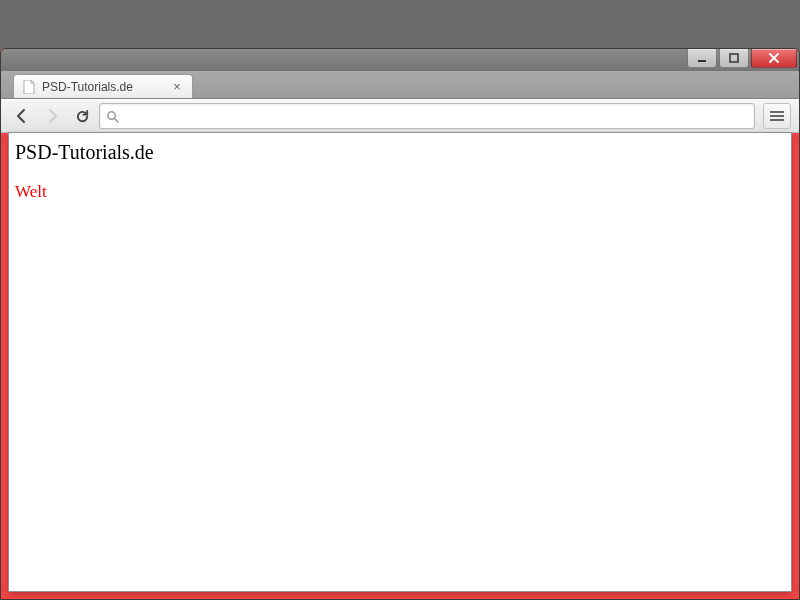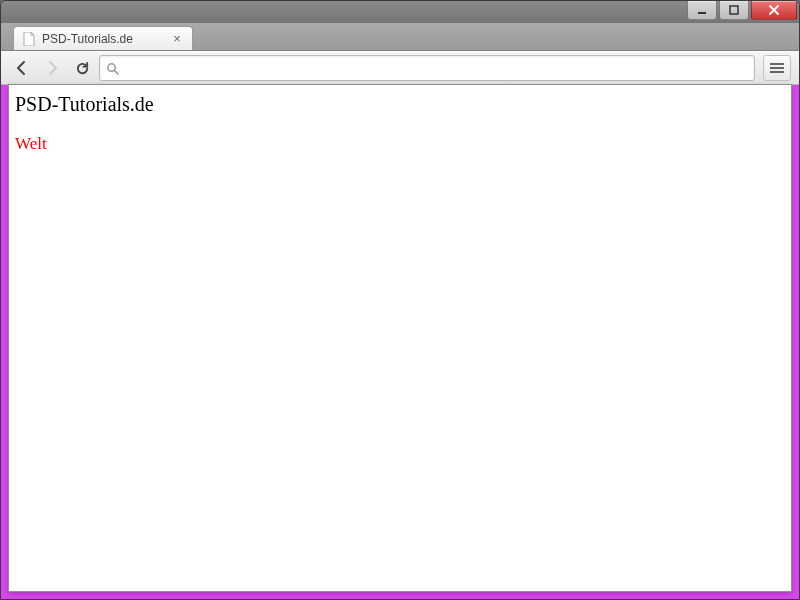--- a/index.html
+++ b/index.html
@@ -1,24 +1,25 @@
 <!DOCTYPE html>
 <html><head>
 <meta charset="utf-8">
 <style>
   * { box-sizing: border-box; margin: 0; padding: 0; }
   html, body { width: 800px; height: 600px; overflow: hidden; font-family: "Segoe UI", Tahoma, sans-serif; }
   body { background: #6b6b6b; }
 
   .window {
     position: absolute; inset: 0;
-    background: #d946ef;
+    background: #ef4444;
     border: 1px solid #3a3a3a;
     border-radius: 6px 6px 0 0;
     overflow: hidden;
+    margin-top: 48px;
   }
 
   
   .titlebar {
     height: 22px;
     background: linear-gradient(#8a8a8a, #757575);
     display: flex;
     justify-content: flex-end;
     align-items: flex-start;
     padding-right: 2px;

